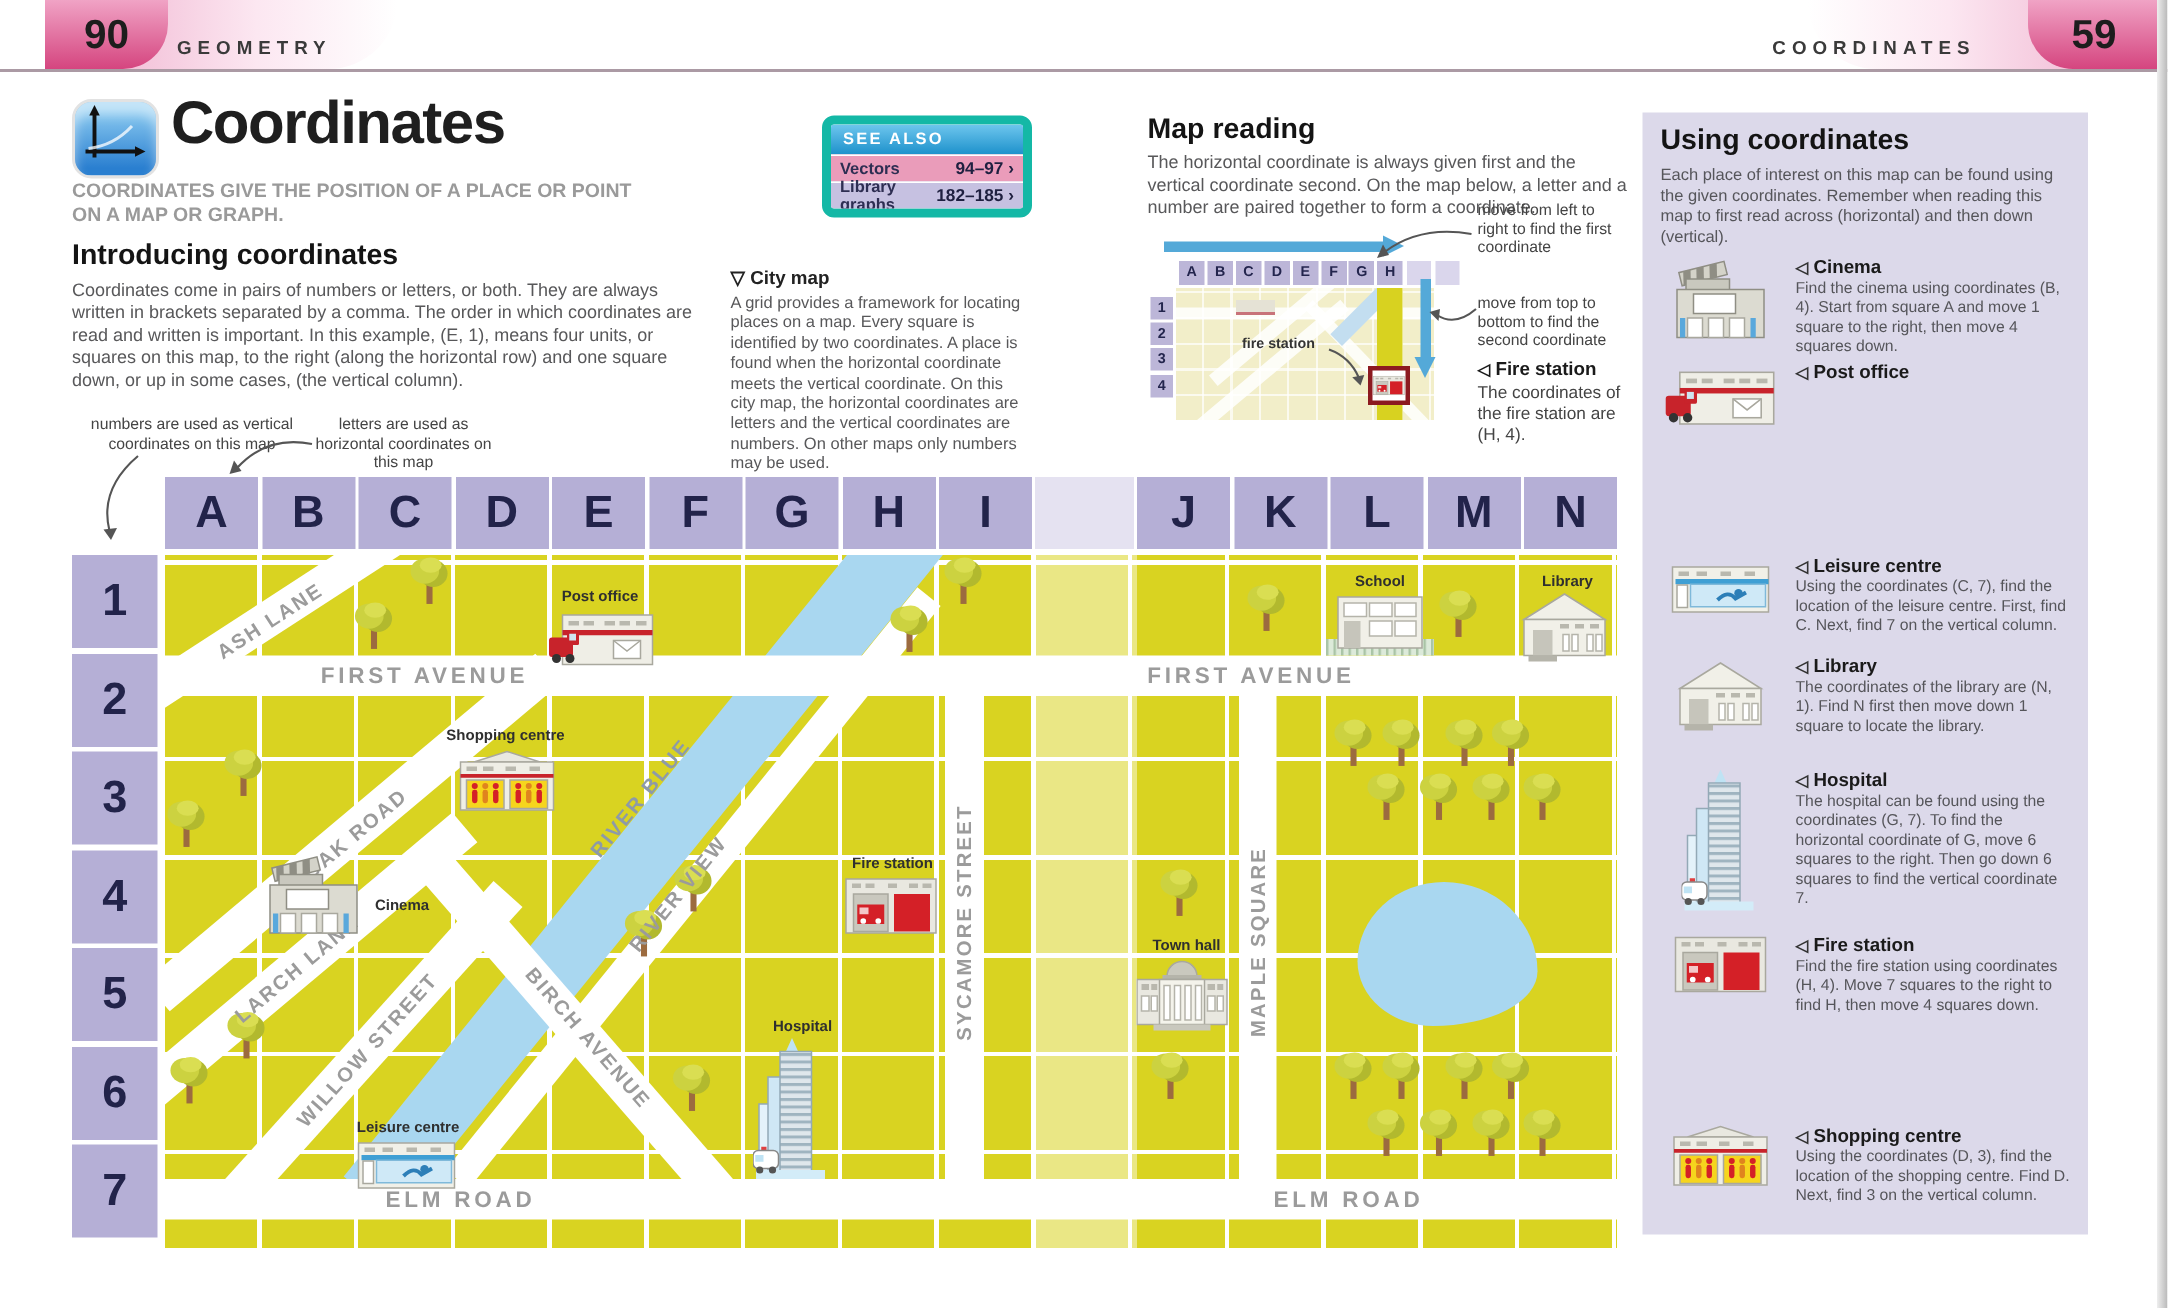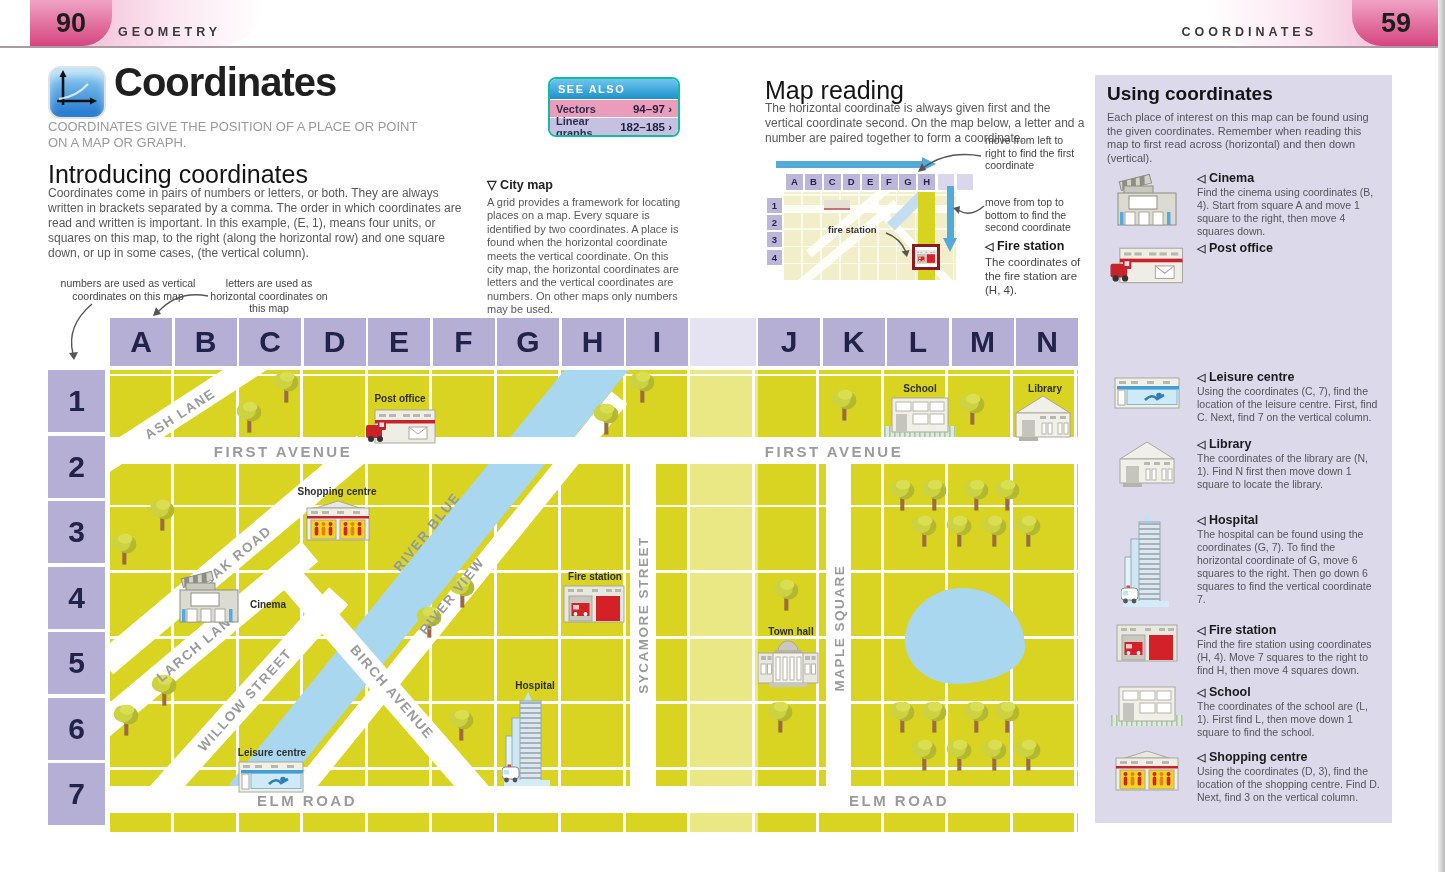--- a/index.html
+++ b/index.html
@@ -17,25 +17,25 @@
        font-size:27px;font-weight:bold;color:#1d1d1d;text-align:center;line-height:46px}
   .tab-l{left:30px;width:82px;border-radius:0 0 30px 0}
   .tab-r{right:5px;width:88px;border-radius:0 0 0 30px}
   .seclab{position:absolute;top:25px;font-size:12.5px;font-weight:bold;letter-spacing:4px;color:#3a3a3a;white-space:nowrap}
   .book-edge{position:absolute;right:0;top:0;width:7px;height:872px;background:linear-gradient(90deg,#eee,#b9b9b9)}
   
   .coord-icon{position:absolute;left:48px;top:66px;width:54px;height:49px;border-radius:13px;
       background:linear-gradient(180deg,#8ccbf1 10%,#2a7fd0 90%);border:2px solid #e2e2e2;
       box-shadow:inset 0 8px 8px rgba(255,255,255,.5)}
   .page-title{position:absolute;left:114px;top:60px;font-size:40px;font-weight:bold;color:#1f1f1f;letter-spacing:-1px}
-  .page-sub{position:absolute;left:48px;top:119px;width:385px;font-size:13px;font-weight:normal;color:#9a9a9a;line-height:16px}
-  .h2{position:absolute;font-size:25px;font-weight:normal;color:#141414}
+  .page-sub{position:absolute;left:48px;top:119px;width:385px;font-size:13px;font-weight:bold;color:#9a9a9a;line-height:16px}
+  .h2{position:absolute;font-size:19px;font-weight:bold;color:#141414}
   .bt{position:absolute;font-size:12px;color:#58585a;line-height:15px}
   
-  .seealso{position:absolute;left:548px;top:77px;width:128px;border:2px solid #14b8a6;border-radius:8px;
+  .seealso{position:absolute;left:548px;top:77px;width:128px;border:6px solid #14b8a6;border-radius:8px;
            overflow:hidden;background:#fff}
   .sa-head{height:20px;background:linear-gradient(180deg,#6ec6ee,#1d91cb);color:#fff;font-size:11px;
            font-weight:bold;letter-spacing:1.5px;line-height:20px;padding-left:8px}
   .sa-row{height:17px;display:flex;justify-content:space-between;align-items:center;
           padding:0 6px;border-top:1.5px solid #fff;font-size:11px;font-weight:bold;color:#2e2e52}
   .sa-pink{background:#ea9cba}.sa-lav{background:#c6c1e1}
   .sa-pg{font-size:11.5px;color:#1f2040;white-space:nowrap}
   
   .note{position:absolute;font-size:10.5px;color:#444;line-height:12.5px}
   
@@ -301,21 +301,21 @@
 <div class="page-title">Coordinates</div>
 <div class="page-sub">COORDINATES GIVE THE POSITION OF A PLACE OR POINT ON A MAP OR GRAPH.</div>
 
 <div class="seealso">
   <div class="sa-head">SEE ALSO</div>
   <div class="sa-row sa-pink">
     <span>Vectors</span>
     <span class="sa-pg"><span>94–97</span> <span>›</span></span>
   </div>
   <div class="sa-row sa-lav">
-    <span>Linear graphs</span>
+    <span>Library graphs</span>
     <span class="sa-pg"><span>182–185</span> <span>›</span></span>
   </div>
 </div>
 
 <div class="h2" style="left:48px;top:160px">Introducing coordinates</div>
 <div class="bt" style="left:48px;top:186px;width:415px">Coordinates come in pairs of numbers or letters, or both. They are always written in brackets separated by a comma. The order in which coordinates are read and written is important. In this example, (E, 1), means four units, or squares on this map, to the right (along the horizontal row) and one square down, or up in some cases, (the vertical column).</div>
 
 <div class="abs" style="left:487px;top:177px;font-size:12.5px;font-weight:bold;color:#222">
   <span>▽</span>
   <span>City map</span>
@@ -644,29 +644,20 @@
   <div class="entry" style="top:548px">
     <div class="eicon" style="top:0"><svg width="64" height="40">
           <use href="#sym-firestation"></use>
         </svg></div>
     <div class="etext">
       <div class="ehead"><span class="tri">◁</span> <span>Fire station</span></div>
       <div class="ebody">Find the fire station using coordinates (H, 4). Move 7 squares to the right to find H, then move 4 squares down.</div>
     </div>
   </div>
 
-  <div class="entry" style="top:610px">
-    <div class="eicon" style="top:0"><svg width="72" height="48">
-          <use href="#sym-school"></use>
-        </svg></div>
-    <div class="etext">
-      <div class="ehead"><span class="tri">◁</span> <span>School</span></div>
-      <div class="ebody">The coordinates of the school are (L, 1). First find L, then move down 1 square to find the school.</div>
-    </div>
-  </div>
 
   <div class="entry" style="top:675px">
     <div class="eicon" style="top:0"><svg width="66" height="42">
           <use href="#sym-shopping"></use>
         </svg></div>
     <div class="etext">
       <div class="ehead"><span class="tri">◁</span> <span>Shopping centre</span></div>
       <div class="ebody">Using the coordinates (D, 3), find the location of the shopping centre. Find D. Next, find 3 on the vertical column.</div>
     </div>
   </div>

